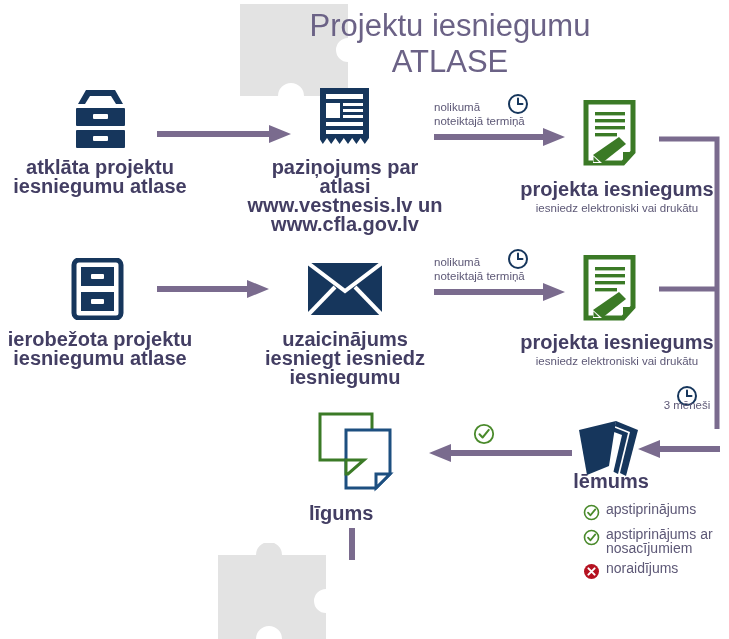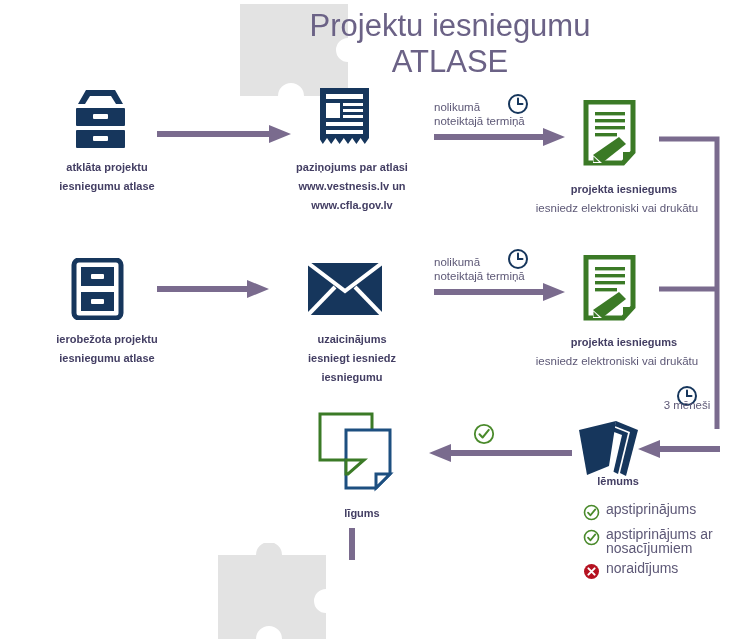--- a/index.html
+++ b/index.html
@@ -36,25 +36,24 @@
     line-height:36px;
     font-weight:400;
     white-space:pre-line;
   }
 
   
   .node-label{
     position:absolute;
     text-align:center;
     color:#433e63;
-    font-size:11px;
+    font-size:20px;
     font-weight:bold;
     line-height:19px;
     white-space:pre-line;
-    padding-left:7px;
   }
   .node-sub{
     position:absolute;
     text-align:center;
     color:#5d5876;
     font-size:11.5px;
     font-weight:normal;
     line-height:14px;
   }
   .edge-label{
@@ -310,21 +309,21 @@
   </div>
 
   <div class="ico" style="left:318px;top:412px;">
     <svg width="80" height="84" viewBox="0 0 80 84">
       <path d="M2 2 H54 V48 H2 Z" fill="#ffffff" stroke="#3b7a26" stroke-width="3"></path>
       <path d="M28 18 H72 V62 L58 76 H28 Z" fill="#ffffff" stroke="#1d4f80" stroke-width="3"></path>
       <path d="M72 62 L58 76 V62 Z" fill="#ffffff" stroke="#1d4f80" stroke-width="3"></path>
       <path d="M28 48 H46 L30 62 H28 Z" fill="#ffffff" stroke="#3b7a26" stroke-width="3"></path>
     </svg>
   </div>
-  <div class="node-label" style="left:300px;top:504px;width:110px;text-align:center;">līgums</div>
+  <div class="node-label" style="left:309px;top:504px;width:110px;text-align:left;">līgums</div>
 
   <div class="ico" style="left:347px;top:528px;">
     <svg width="10" height="32" viewBox="0 0 10 32">
       <rect x="2" y="0" width="6" height="32" fill="#7a6b8e"></rect>
     </svg>
   </div>
 
   <div class="puzzle" style="left:218px;top:543px;">
     <svg width="108" height="96" viewBox="0 0 108 96">
       <path d="M0 12 H38 a11 11 0 1 1 26 0 H108 V46 a11 11 0 1 0 0 24 V96 H64 a11 11 0 1 0 -26 0 H0 V70 a11 11 0 1 1 0 -24 Z" fill="#e3e3e3"></path>

